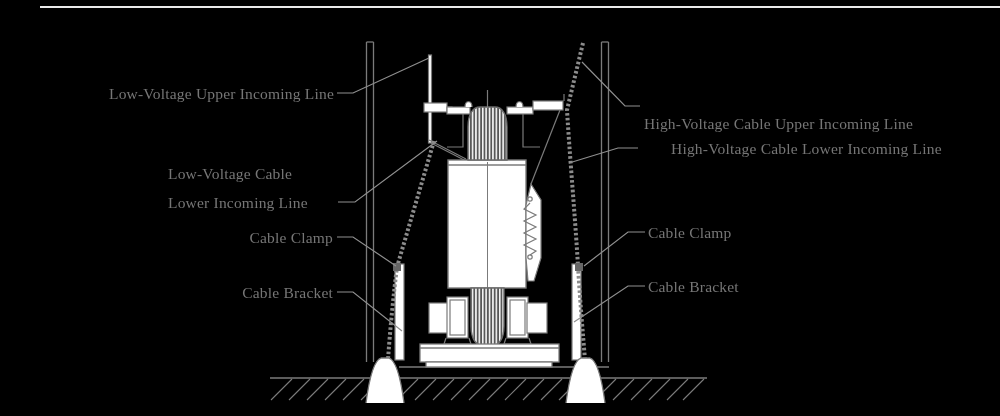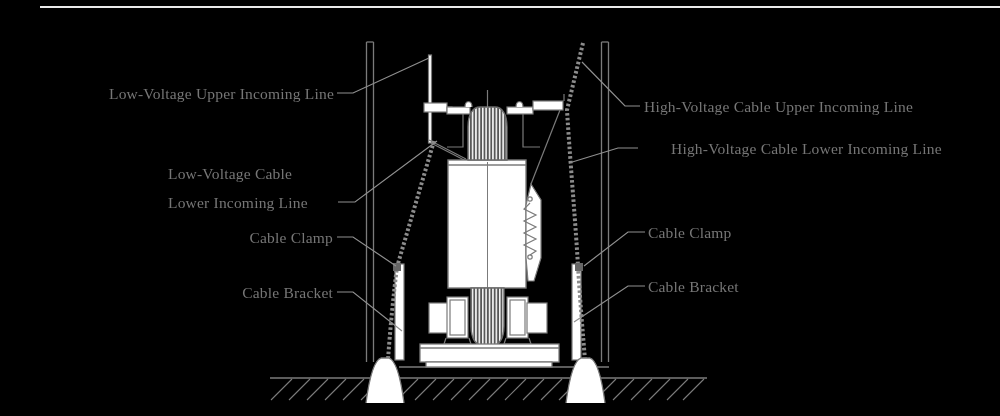--- a/index.html
+++ b/index.html
@@ -131,21 +131,21 @@
 
   <div class="lbl right-align" style="right:666px;top:84px;">Low-Voltage Upper Incoming Line</div>
 
   <div class="lbl" style="left:168px;top:164px;">Low-Voltage Cable</div>
   <div class="lbl" style="left:168px;top:193px;">Lower Incoming Line</div>
 
   <div class="lbl right-align" style="right:667px;top:228px;">Cable Clamp</div>
 
   <div class="lbl right-align" style="right:667px;top:283px;">Cable Bracket</div>
 
-  <div class="lbl" style="left:644px;top:97px;">High-Voltage Cable Upper Incoming Line</div>
+  <div class="lbl" style="left:644px;top:114px;">High-Voltage Cable Upper Incoming Line</div>
 
   <div class="lbl" style="left:646px;top:139px;margin-left:25px;">High-Voltage Cable Lower Incoming Line</div>
 
   <div class="lbl" style="left:648px;top:223px;">Cable Clamp</div>
 
   <div class="lbl" style="left:648px;top:277px;">Cable Bracket</div>
 
 </div>
 
 </body></html>

